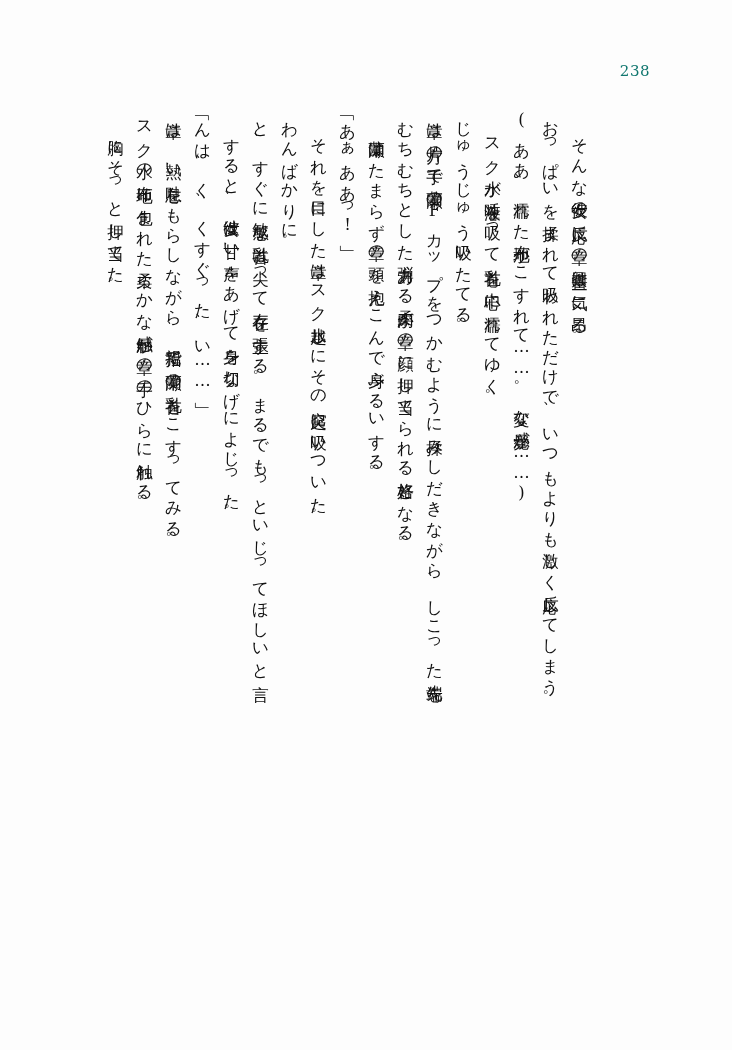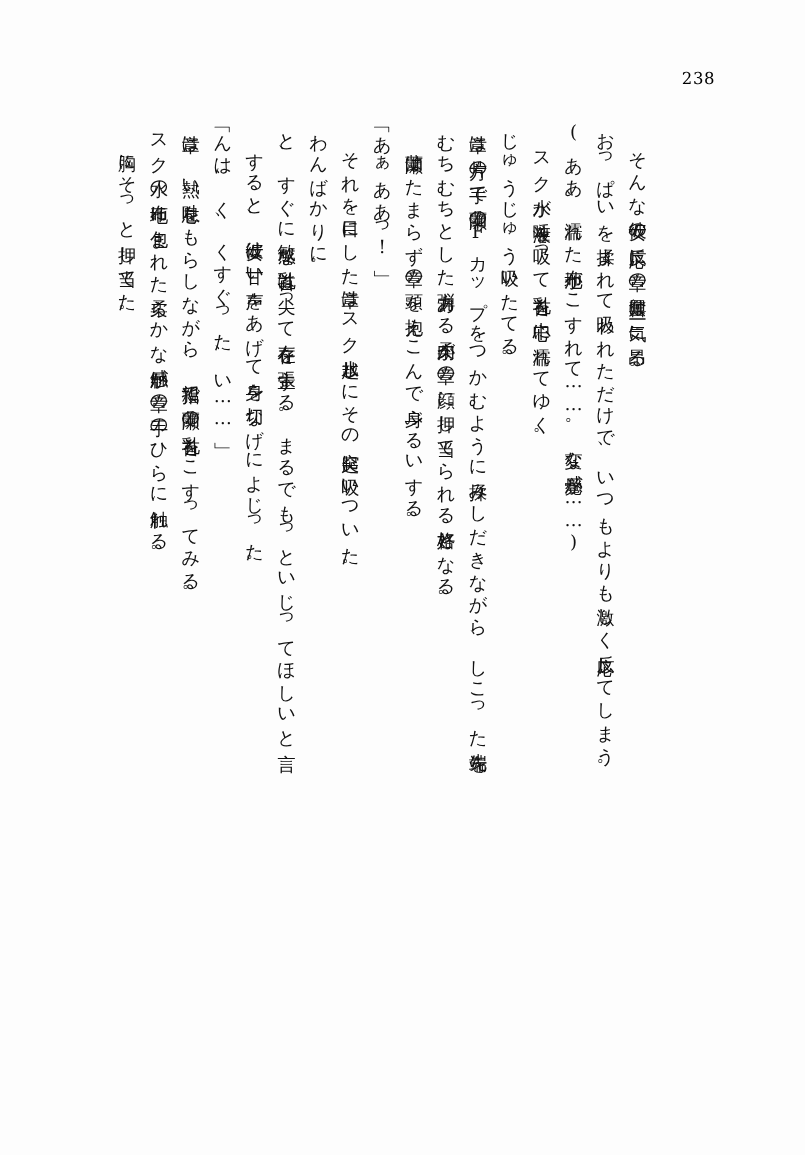--- a/index.html
+++ b/index.html
@@ -20,21 +20,21 @@
     height: 1050px;
     background: #fdfdfd;
     box-sizing: border-box;
   }
   .page-number {
     position: absolute;
     top: 62px;
     right: 82px;
     font-size: 15px;
     font-family: "DejaVu Serif", "Liberation Serif", serif;
-    color: #000000;
+    color: #0f766e;
     letter-spacing: 0.5px;
   }
   .text-block {
     position: absolute;
     top: 110px;
     right: 78px;
     height: 830px;
     width: 560px;
     display: flex;
     flex-direction: row;

